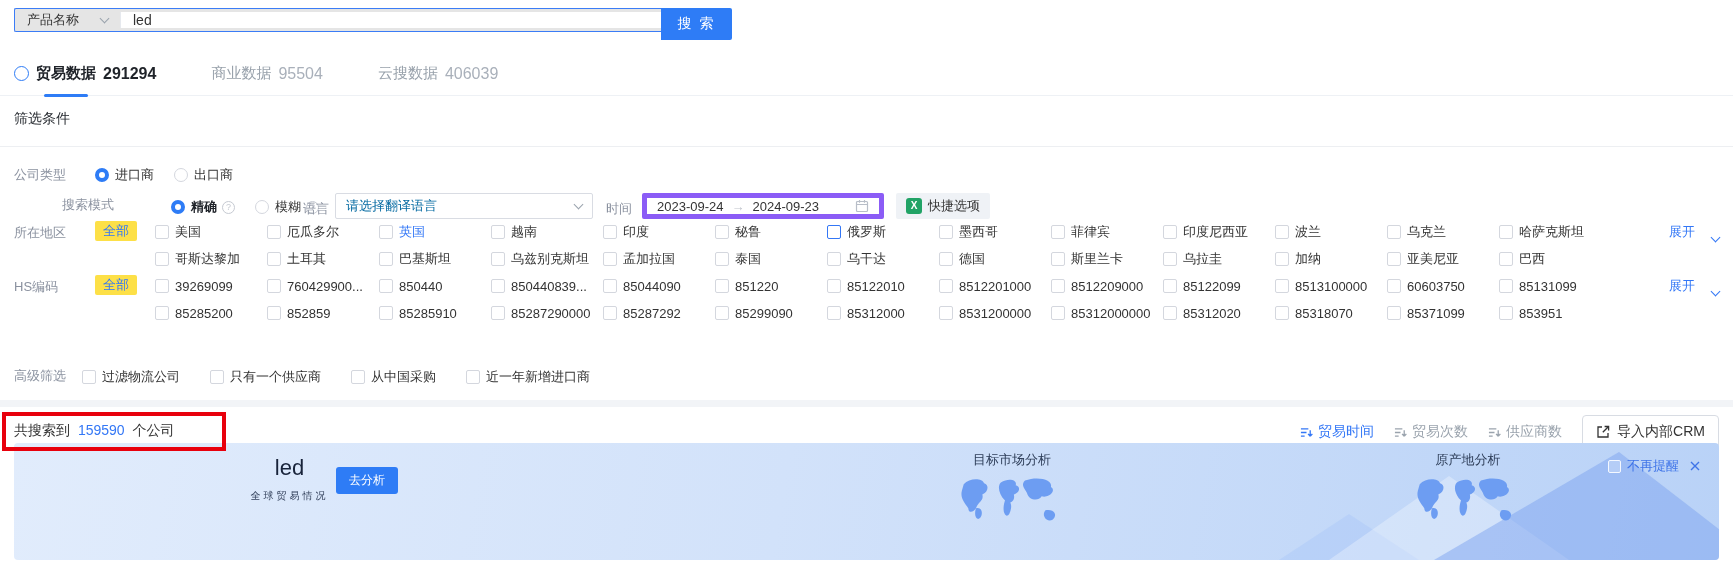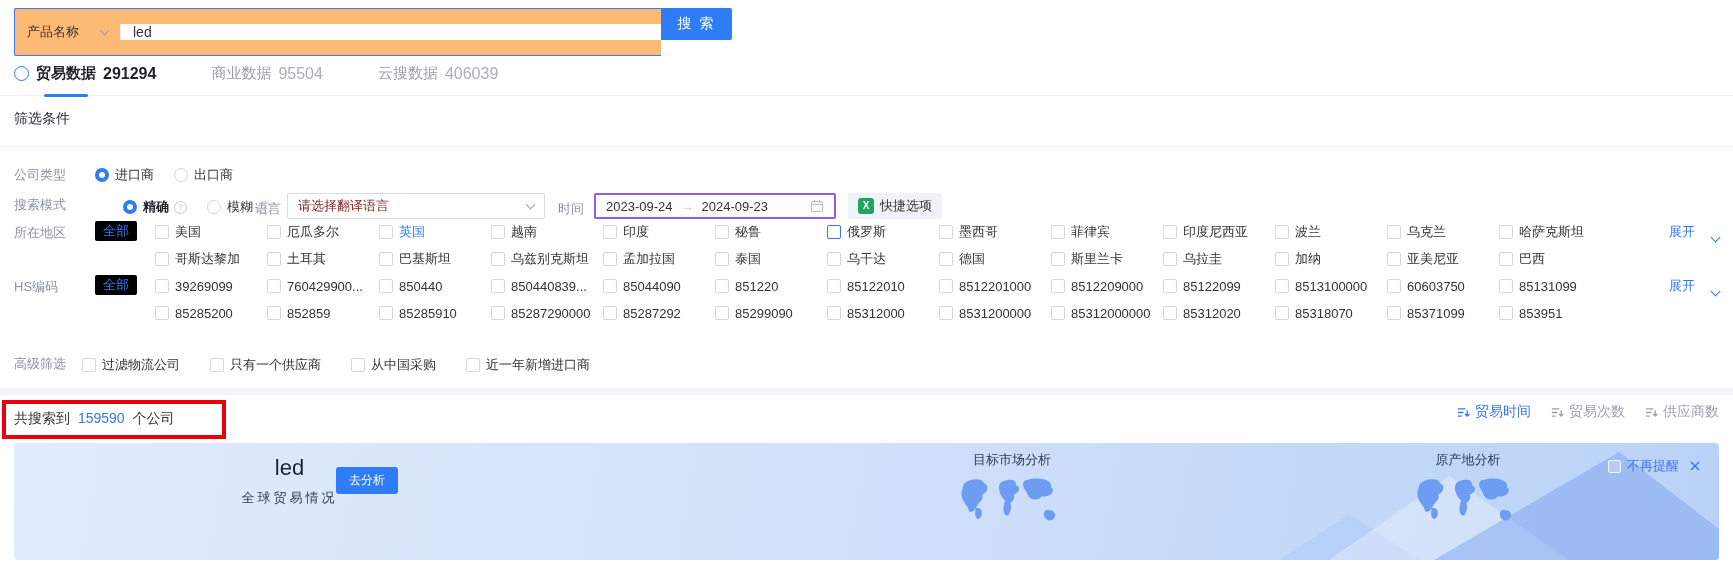--- a/index.html
+++ b/index.html
@@ -5,21 +5,21 @@
   * { box-sizing: border-box; }
   html,body { margin:0; padding:0; }
   body {
     width:1733px; height:570px; position:relative; overflow:hidden;
     background:#fff; font-family:"Liberation Sans","DejaVu Sans",sans-serif;
     color:#333; font-size:13px;
   }
   
   .topbar { display:flex; margin:8px 0 0 14px; height:32px; }
   .search-group {
-    display:flex; align-items:center; width:647px; height:48px; background:#fdba74;
+    display:flex; align-items:center; width:647px; height:24px; background:#e5e5e5;
     border:1px solid #3b7cf6; border-right:none; border-radius:2px 0 0 2px;
   }
   .category { display:flex; align-items:center; gap:22px; padding:0 12px; cursor:pointer; color:#333; }
   .chev { width:7px; height:7px; border-right:1.4px solid #9aa3ad; border-bottom:1.4px solid #9aa3ad;
           transform:rotate(45deg); margin-top:-3px; }
   .vdiv { width:1px; height:16px; background:#e6e9ee; }
   .search-input { flex:1; border:none; outline:none; font-size:14px; color:#333; padding:0 12px;
                   font-family:"Liberation Sans","DejaVu Sans",sans-serif; }
   .search-btn { width:71px; height:32px; background:#2e7cf6; color:#fff; border:none; font-size:14px;
                 border-radius:0 2px 2px 0; cursor:pointer; letter-spacing:2px;
@@ -43,69 +43,69 @@
   .f-label { position:absolute; left:14px; top:3px; color:#8a919f; font-size:13px; }
   .radio-group { margin-left:95px; display:flex; gap:20px; padding-top:3px; }
   .radio { display:inline-flex; align-items:center; gap:6px; cursor:pointer; color:#333; }
   .radio .dot { width:14px; height:14px; border:1px solid #d4d7de; border-radius:50%; background:#fff; }
   .radio.selected .dot { border:4px solid #2e7cf6; }
   .radio.bold.selected .rtxt { font-weight:700; color:#1f2329; }
   .info-i { width:13px; height:13px; border:1px solid #c6cad2; border-radius:50%; color:#c6cad2;
             font-size:9px; line-height:11px; text-align:center; margin-left:-1px; }
   .info-i::after { content:'?'; }
   .row-company { margin-top:16px; }
-  .row-mode { margin-top:8px; height:26px; }
+  .row-mode { margin-top:8px; height:26px;margin-left:48px; }
   .row-mode .radio-group { position:absolute; left:95px; top:5px; margin-left:0; padding-top:0;padding-left:28px; }
   .lang-label { position:absolute; left:255px; top:7px; color:#8a919f; }
   .lang-select { position:absolute; left:287px; top:0; width:258px; height:26px; border:1px solid #d9dce3;
                  border-radius:2px; display:flex; align-items:center; padding:0 10px; cursor:pointer; background:#fff; }
-  .lang-select .ph { flex:1; color:#7f1d1d; font-size:13px; }
+  .lang-select .ph { flex:1; color:#0369a1; font-size:13px; }
   .time-label { position:absolute; left:558px; top:7px; color:#8a919f; }
-  .datebox { position:absolute; left:594px; top:0; width:242px; height:26px; border:2px solid #8b5cf6;
+  .datebox { position:absolute; left:594px; top:0; width:242px; height:26px; border:5px solid #8b5cf6;
              border-radius:2px; display:flex; align-items:center; padding:0 10px; gap:8px; background:#fff; cursor:pointer; }
   .datebox .d { color:#333; font-size:13px; }
   .datebox .arr { color:#c0c4cc; }
   .datebox .arr::after { content:'→'; }
   .datebox .cal { margin-left:auto; display:flex; }
   .quick-chip { position:absolute; left:848px; top:0; height:26px; display:flex; align-items:center; gap:6px;
                 background:#eff2f6; border-radius:2px; padding:0 10px; cursor:pointer; color:#333; }
   .xls { width:16px; height:16px; background:#21a366; border-radius:3px; color:#fff; font-size:10px;
          font-weight:700; line-height:16px; text-align:center; }
   .xls::after { content:'X'; }
   .row-line { margin-top:5px; }
   .row-line.first { margin-top:2px; }
-  .all-chip { position:absolute; left:95px; top:0; color:#3377f6; background:#000000; border-radius:2px;
+  .all-chip { position:absolute; left:95px; top:0; color:#3377f6; background:#fde047; border-radius:2px;
               padding:2px 8px; line-height:16px; cursor:pointer; }
   .cbgrid { margin-left:155px; display:grid; grid-template-columns:repeat(13,112px); }
   .cb { display:flex; align-items:center; gap:6px; height:22px; cursor:pointer; color:#333; }
   .cb .box { width:14px; height:14px; border:1px solid #d4d7de; border-radius:2px; background:#fff; flex:none; }
   .cb.highlight .txt { color:#3377f6; }
   .cb.boxhl .box { border-color:#3377f6; }
   .expand { position:absolute; right:14px; top:2px; color:#3377f6; display:flex; align-items:flex-end; gap:17px; cursor:pointer;margin-left:20px; }
   .expand .chev { border-color:#3377f6; }
-  .row-adv { margin-top:28px; }
+  .row-adv { margin-top:40px; }
   .adv-group { margin-left:82px; display:flex; gap:30px; padding-top:2px; }
   .gray-strip { margin-top:12px; height:7px; background:#f2f4f7; }
   
   .result-bar { position:relative; height:48px; }
   .red-box { position:absolute; left:2px; top:5px; width:224px; height:39px; border:4px solid #e8000d; z-index:5; }
   .result-text { position:absolute; left:14px; top:15px; font-size:14px; color:#333; }
   .result-text .cnt { color:#3377f6; margin:0 4px; }
   .sort-area { position:absolute; right:14px; top:8px; display:flex; align-items:center; gap:20px; }
   .sort-item { display:flex; align-items:center; gap:5px; color:#9aa3ad; font-size:14px; cursor:pointer; }
   .sort-item.active { color:#3377f6; }
   .crm-btn { display:flex; align-items:center; gap:7px; border:1px solid #d8dce3; border-radius:4px;
              background:#fff; padding:7px 13px; font-size:14px; color:#333; cursor:pointer;
              font-family:"Liberation Sans","DejaVu Sans",sans-serif; }
   
   .banner { position:absolute; left:14px; right:14px; top:443px; height:117px; border-radius:4px; overflow:hidden;
             background:linear-gradient(100deg,#e1ecfc 0%,#d2e2fa 45%,#b9d2f7 100%); }
   .kw-wrap { position:absolute; left:218px; top:12px; width:115px; text-align:center; }
   .kw { font-size:22px; color:#18233a; }
-  .kw-sub { margin-top:8px; font-size:13px; color:#33415c; letter-spacing:3px; }
+  .kw-sub { margin-top:8px; font-size:10px; color:#33415c; letter-spacing:3px; }
   .analyze-btn { position:absolute; left:322px; top:24px; background:#2e7cf6; color:#fff; border:none;
                  font-size:12px; padding:5px 13px; border-radius:3px; cursor:pointer;
                  font-family:"Liberation Sans","DejaVu Sans",sans-serif; }
   .bsec { position:absolute; top:8px; width:180px; text-align:center; }
   .bsec-title { font-size:13px; color:#2d3d58; }
   .bars { display:inline-flex; align-items:flex-end; gap:4px; margin-top:10px; height:36px; }
   .bars i { display:block; width:10px; border-radius:2px 2px 0 0; background:#4c87f5; }
   .bars i:nth-child(2), .bars i:nth-child(4) { background:#93b7f8; }
   .bars i.b1{height:34px;} .bars i.b2{height:18px;} .bars i.b3{height:28px;} .bars i.b4{height:13px;}
   .mapwrap { margin-top:6px; }
@@ -495,20 +495,27 @@
         <span>贸易次数</span>
       </span>
         <span class="sort-item">
         <svg width="13" height="13" viewBox="0 0 14 14">
             <path d="M1 3h8M1 7h6M1 11h4" stroke="currentColor" stroke-width="1.4" fill="none"></path>
             <path d="M11 4.5v6.5m0 0l-2.3-2.5M11 11l2.3-2.5" stroke="currentColor" stroke-width="1.4" fill="none"></path>
           </svg>
         <span>供应商数</span>
       </span>
       </div>
+    <button class="crm-btn">
+      <svg width="14" height="14" viewBox="0 0 14 14">
+          <path d="M12 8v4H2V2h4" stroke="#333" stroke-width="1.3" fill="none"></path>
+          <path d="M6.8 7.2L12.3 1.7M8.6 1.5h4v4" stroke="#333" stroke-width="1.3" fill="none"></path>
+        </svg>
+      <span>导入内部CRM</span>
+    </button>
   </div>
 </div>
 
 <div class="banner">
   <span class="tri tri-c"></span>
   <span class="tri tri-a"></span>
   <span class="tri tri-b"></span>
 
   <div class="kw-wrap">
     <div class="kw">led</div>

